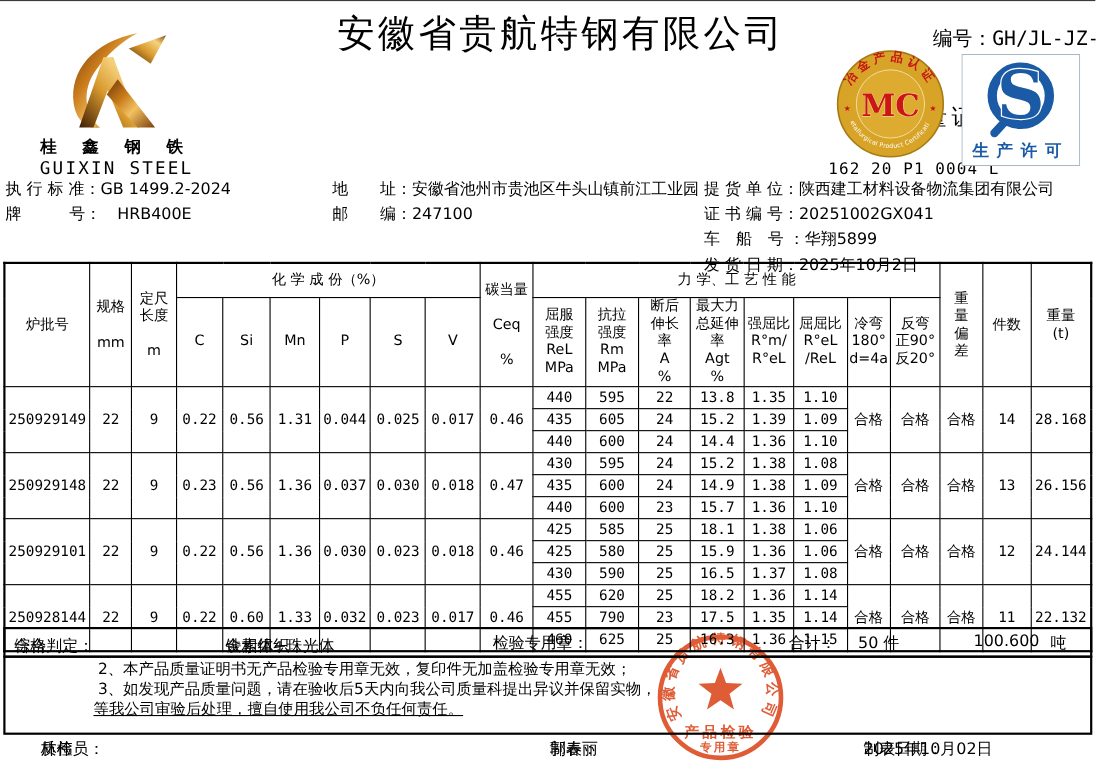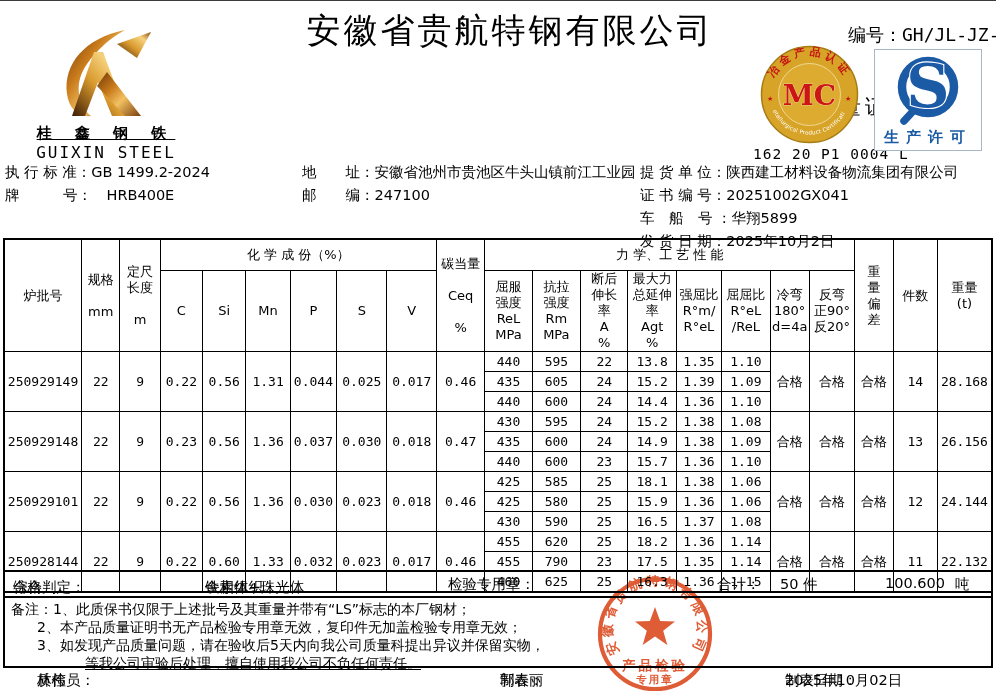--- a/index.html
+++ b/index.html
@@ -5,21 +5,21 @@
   html,body { margin:0; padding:0; }
   body {
     width:996px; height:694px; position:relative; background:#ffffff;
     font-family:"DejaVu Sans","Liberation Sans",sans-serif; color:#000;
     overflow:hidden;
   }
   .top-edge { position:absolute; top:0; left:0; width:996px; height:1px; background:#3a3a3a; }
 
   
   .logo-wrap { position:absolute; left:28px; top:26px; width:156px; text-align:center; }
-  .logo-cn { font-size:15px; font-weight:bold; letter-spacing:9px; margin-top:2px; white-space:nowrap;text-decoration:underline; }
+  .logo-cn { font-size:15px; font-weight:bold; letter-spacing:9px; margin-top:2px; white-space:nowrap; }
   .logo-en { font-size:16px; font-family:"DejaVu Sans Mono","Liberation Mono",monospace; letter-spacing:2px; white-space:nowrap; }
   .doc-title {
     position:absolute; top:8px; left:60px; width:900px; text-align:center;
     font-family:"DejaVu Serif","Liberation Serif",serif; font-size:34px; letter-spacing:3px; white-space:nowrap;
   }
   .doc-subtitle {
     position:absolute; top:93px; left:60px; width:880px; text-align:right;
     font-family:"DejaVu Serif","Liberation Serif",serif; font-size:21px; letter-spacing:4px; white-space:nowrap;
   }
   .serial { position:absolute; top:23px; left:848px; font-size:18px; white-space:nowrap; }
@@ -68,21 +68,21 @@
   .s-pieces  { left:775px; }
   .s-weight  { left:880px; }
   .s-unit    { left:950px; }
 
   
   .notes {
     position:absolute; left:3px; top:596px; width:990px; height:72px;
     border:2px solid #000; box-sizing:border-box; font-size:14px; line-height:18px; padding-top:2px;
   }
   .note-row { white-space:nowrap; padding-left:6px; }
-  .note-row.indent1 { padding-left:32px; }
+  .note-row.indent1 { padding-left:84px; }
   .note-row.indent2 { padding-left:80px;text-decoration:underline; }
 
   
   .footer { position:absolute; left:0; top:671px; width:996px; font-size:14.5px; }
   .footer span { position:absolute; white-space:nowrap; }
   .f-inspector { left:37px; }
   .f-tab { left:500px; }
   .f-date { left:785px; }
 
   
@@ -429,21 +429,20 @@
       <span>铁素体+珠光体</span>
     </span>
   <span class="s-seal">检验专用章：</span>
   <span class="s-total">合计：</span>
   <span class="s-pieces">50 件</span>
   <span class="s-weight">100.600</span>
   <span class="s-unit">吨</span>
 </div>
 
 <div class="notes">
-  <div class="note-row"><span>备注：</span><span>1、此质保书仅限于上述批号及其重量并带有“LS”标志的本厂钢材；</span></div>
   <div class="note-row indent1">2、本产品质量证明书无产品检验专用章无效，复印件无加盖检验专用章无效；</div>
   <div class="note-row indent1">3、如发现产品质量问题，请在验收后5天内向我公司质量科提出异议并保留实物，</div>
   <div class="note-row indent2">等我公司审验后处理，擅自使用我公司不负任何责任。</div>
 </div>
 
 <div class="footer">
   <span class="f-inspector">
       <span>质检员：</span>
       <span>林伟</span>
     </span>

